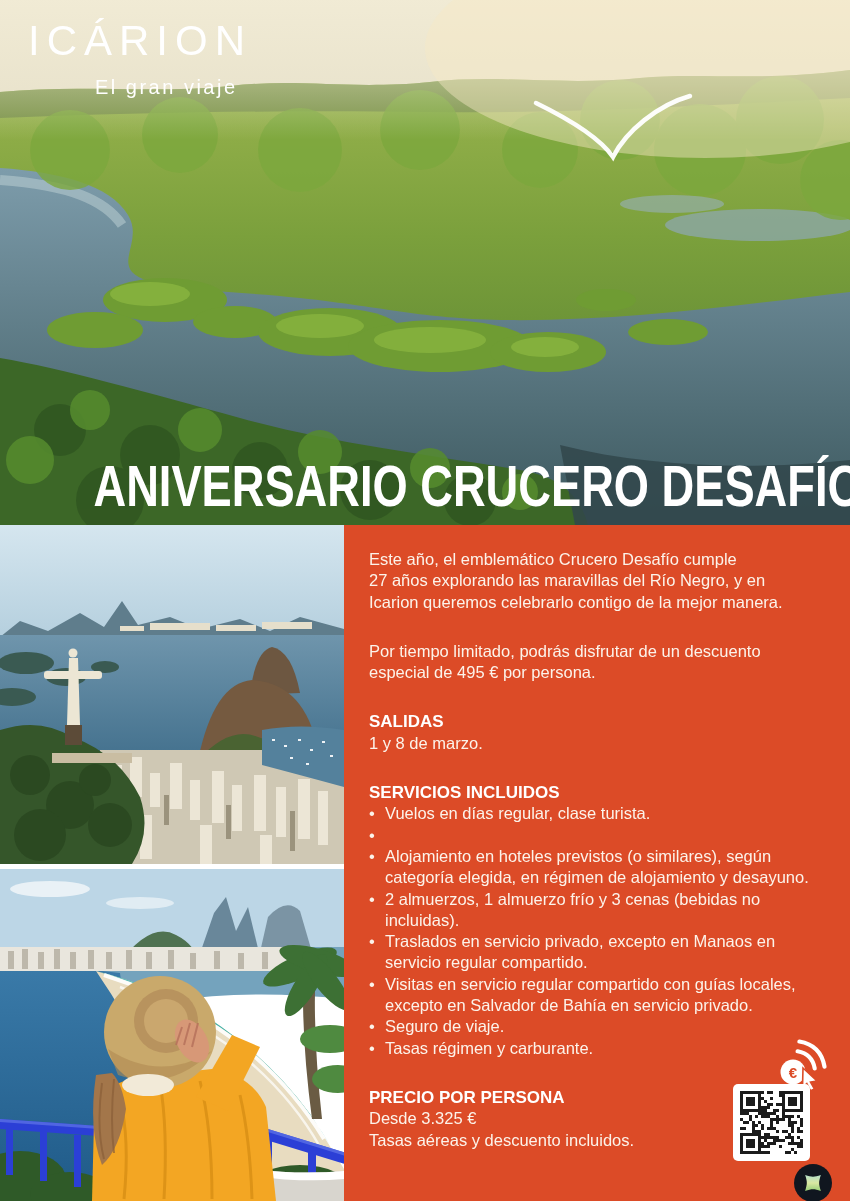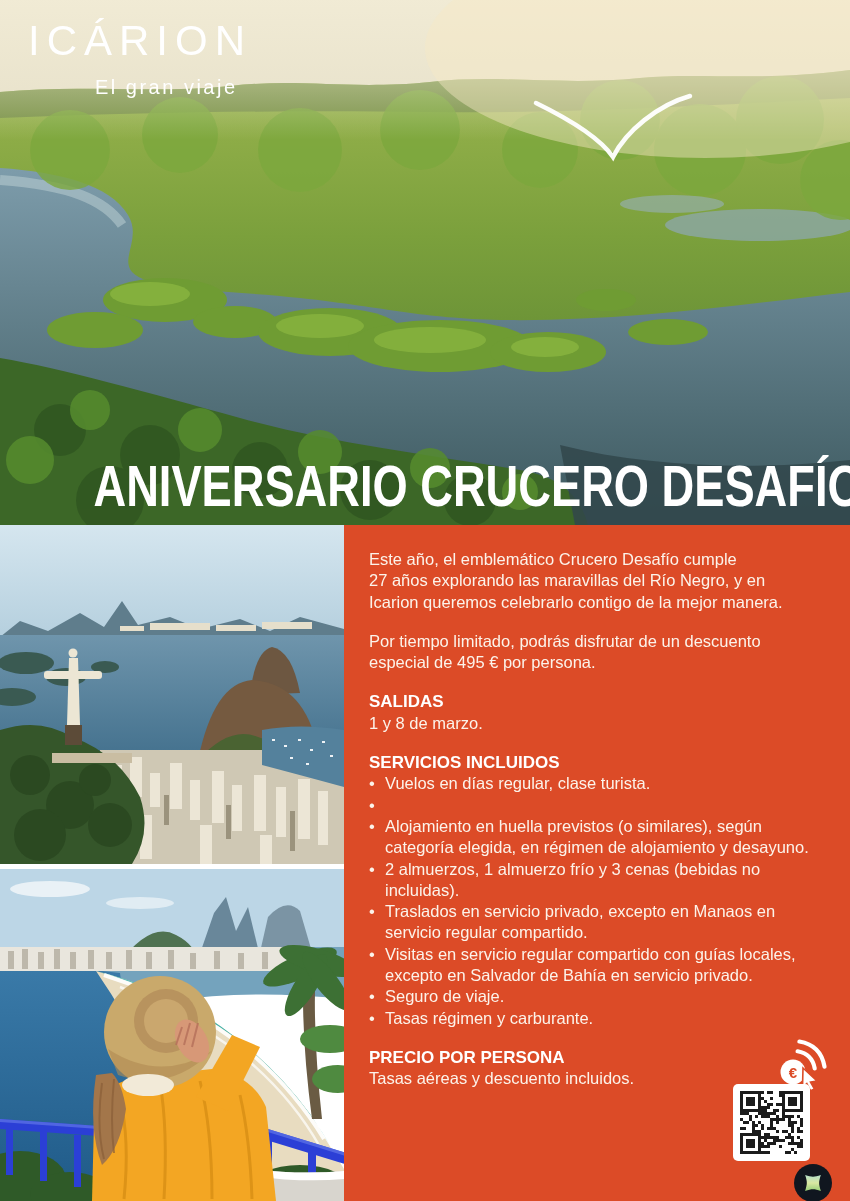--- a/index.html
+++ b/index.html
@@ -21,21 +21,21 @@
 
   
   .photo1{position:absolute;left:0;top:525px;width:344px;height:339px;overflow:hidden;}
   .photo2{position:absolute;left:0;top:869px;width:344px;height:332px;overflow:hidden;}
 
   
   .panel{position:absolute;left:344px;top:525px;width:506px;height:676px;background:#DC4B27;
          box-sizing:border-box;padding:24px 18px 0 25px;color:#FCF3EA;
          font-size:16.5px;line-height:21.3px;}
   .panel .pre{white-space:pre-line;}
-  .panel .sec{margin-top:18px;}
+  .panel .sec{margin-top:28px;}
   .panel .hd{font-weight:bold;font-size:17px;color:#FFFFFF;}
   .li{display:flex;}
   .li .dot{width:16px;flex:0 0 16px;}
 
   
   .pay-icon{position:absolute;left:776px;top:1038px;}
   .qr-card{position:absolute;left:733px;top:1084px;width:77px;height:77px;background:#fff;
            border-radius:5px;display:flex;align-items:center;justify-content:center;}
   #qr-grid{width:63px;height:63px;display:grid;
            grid-template-rows:repeat(21,1fr);grid-template-columns:repeat(21,1fr);
@@ -344,21 +344,21 @@
       <div class="hd">SERVICIOS INCLUIDOS</div>
       <div class="li">
           <span class="dot">•</span>
           <span>Vuelos en días regular, clase turista.</span>
         </div>
       <div class="li">
           <span class="dot">•</span>
         </div>
       <div class="li">
           <span class="dot">•</span>
-          <span>Alojamiento en huella previstos (o similares), según categoría elegida, en régimen de alojamiento y desayuno.</span>
+          <span>Alojamiento en hoteles previstos (o similares), según categoría elegida, en régimen de alojamiento y desayuno.</span>
         </div>
       <div class="li">
           <span class="dot">•</span>
           <span>2 almuerzos, 1 almuerzo frío y 3 cenas (bebidas no incluidas).</span>
         </div>
       <div class="li">
           <span class="dot">•</span>
           <span>Traslados en servicio privado, excepto en Manaos en servicio regular compartido.</span>
         </div>
       <div class="li">
@@ -370,20 +370,21 @@
           <span>Seguro de viaje.</span>
         </div>
       <div class="li">
           <span class="dot">•</span>
           <span>Tasas régimen y carburante.</span>
         </div>
     </div>
 
     <div class="sec">
       <div class="hd">PRECIO POR PERSONA</div>
+      <div>Desde 3.325 €</div>
       <div>Tasas aéreas y descuento incluidos.</div>
     </div>
   </div>
 
   <svg class="pay-icon" width="60" height="52" viewBox="0 0 60 52">
     <path d="M38.7 30.4 Q36.1 15.9 21.6 13.3" fill="none" stroke="#ffffff" stroke-width="4.2" stroke-linecap="round"></path>
     <path d="M48.5 28.6 Q44.8 7.2 23.4 3.5" fill="none" stroke="#ffffff" stroke-width="4.2" stroke-linecap="round"></path>
     <circle cx="17" cy="34" r="12.5" fill="#ffffff"></circle>
     <text x="17" y="40" text-anchor="middle" font-family="Liberation Sans, sans-serif" font-size="15" font-weight="bold" fill="#DC4B27">€</text>
     <path d="M27 30 L41 43 L34.5 44 L38.5 51 L34.5 52.8 L30.8 45.6 L26.5 49.5 Z" fill="#ffffff" stroke="#DC4B27" stroke-width="1.6"></path>

